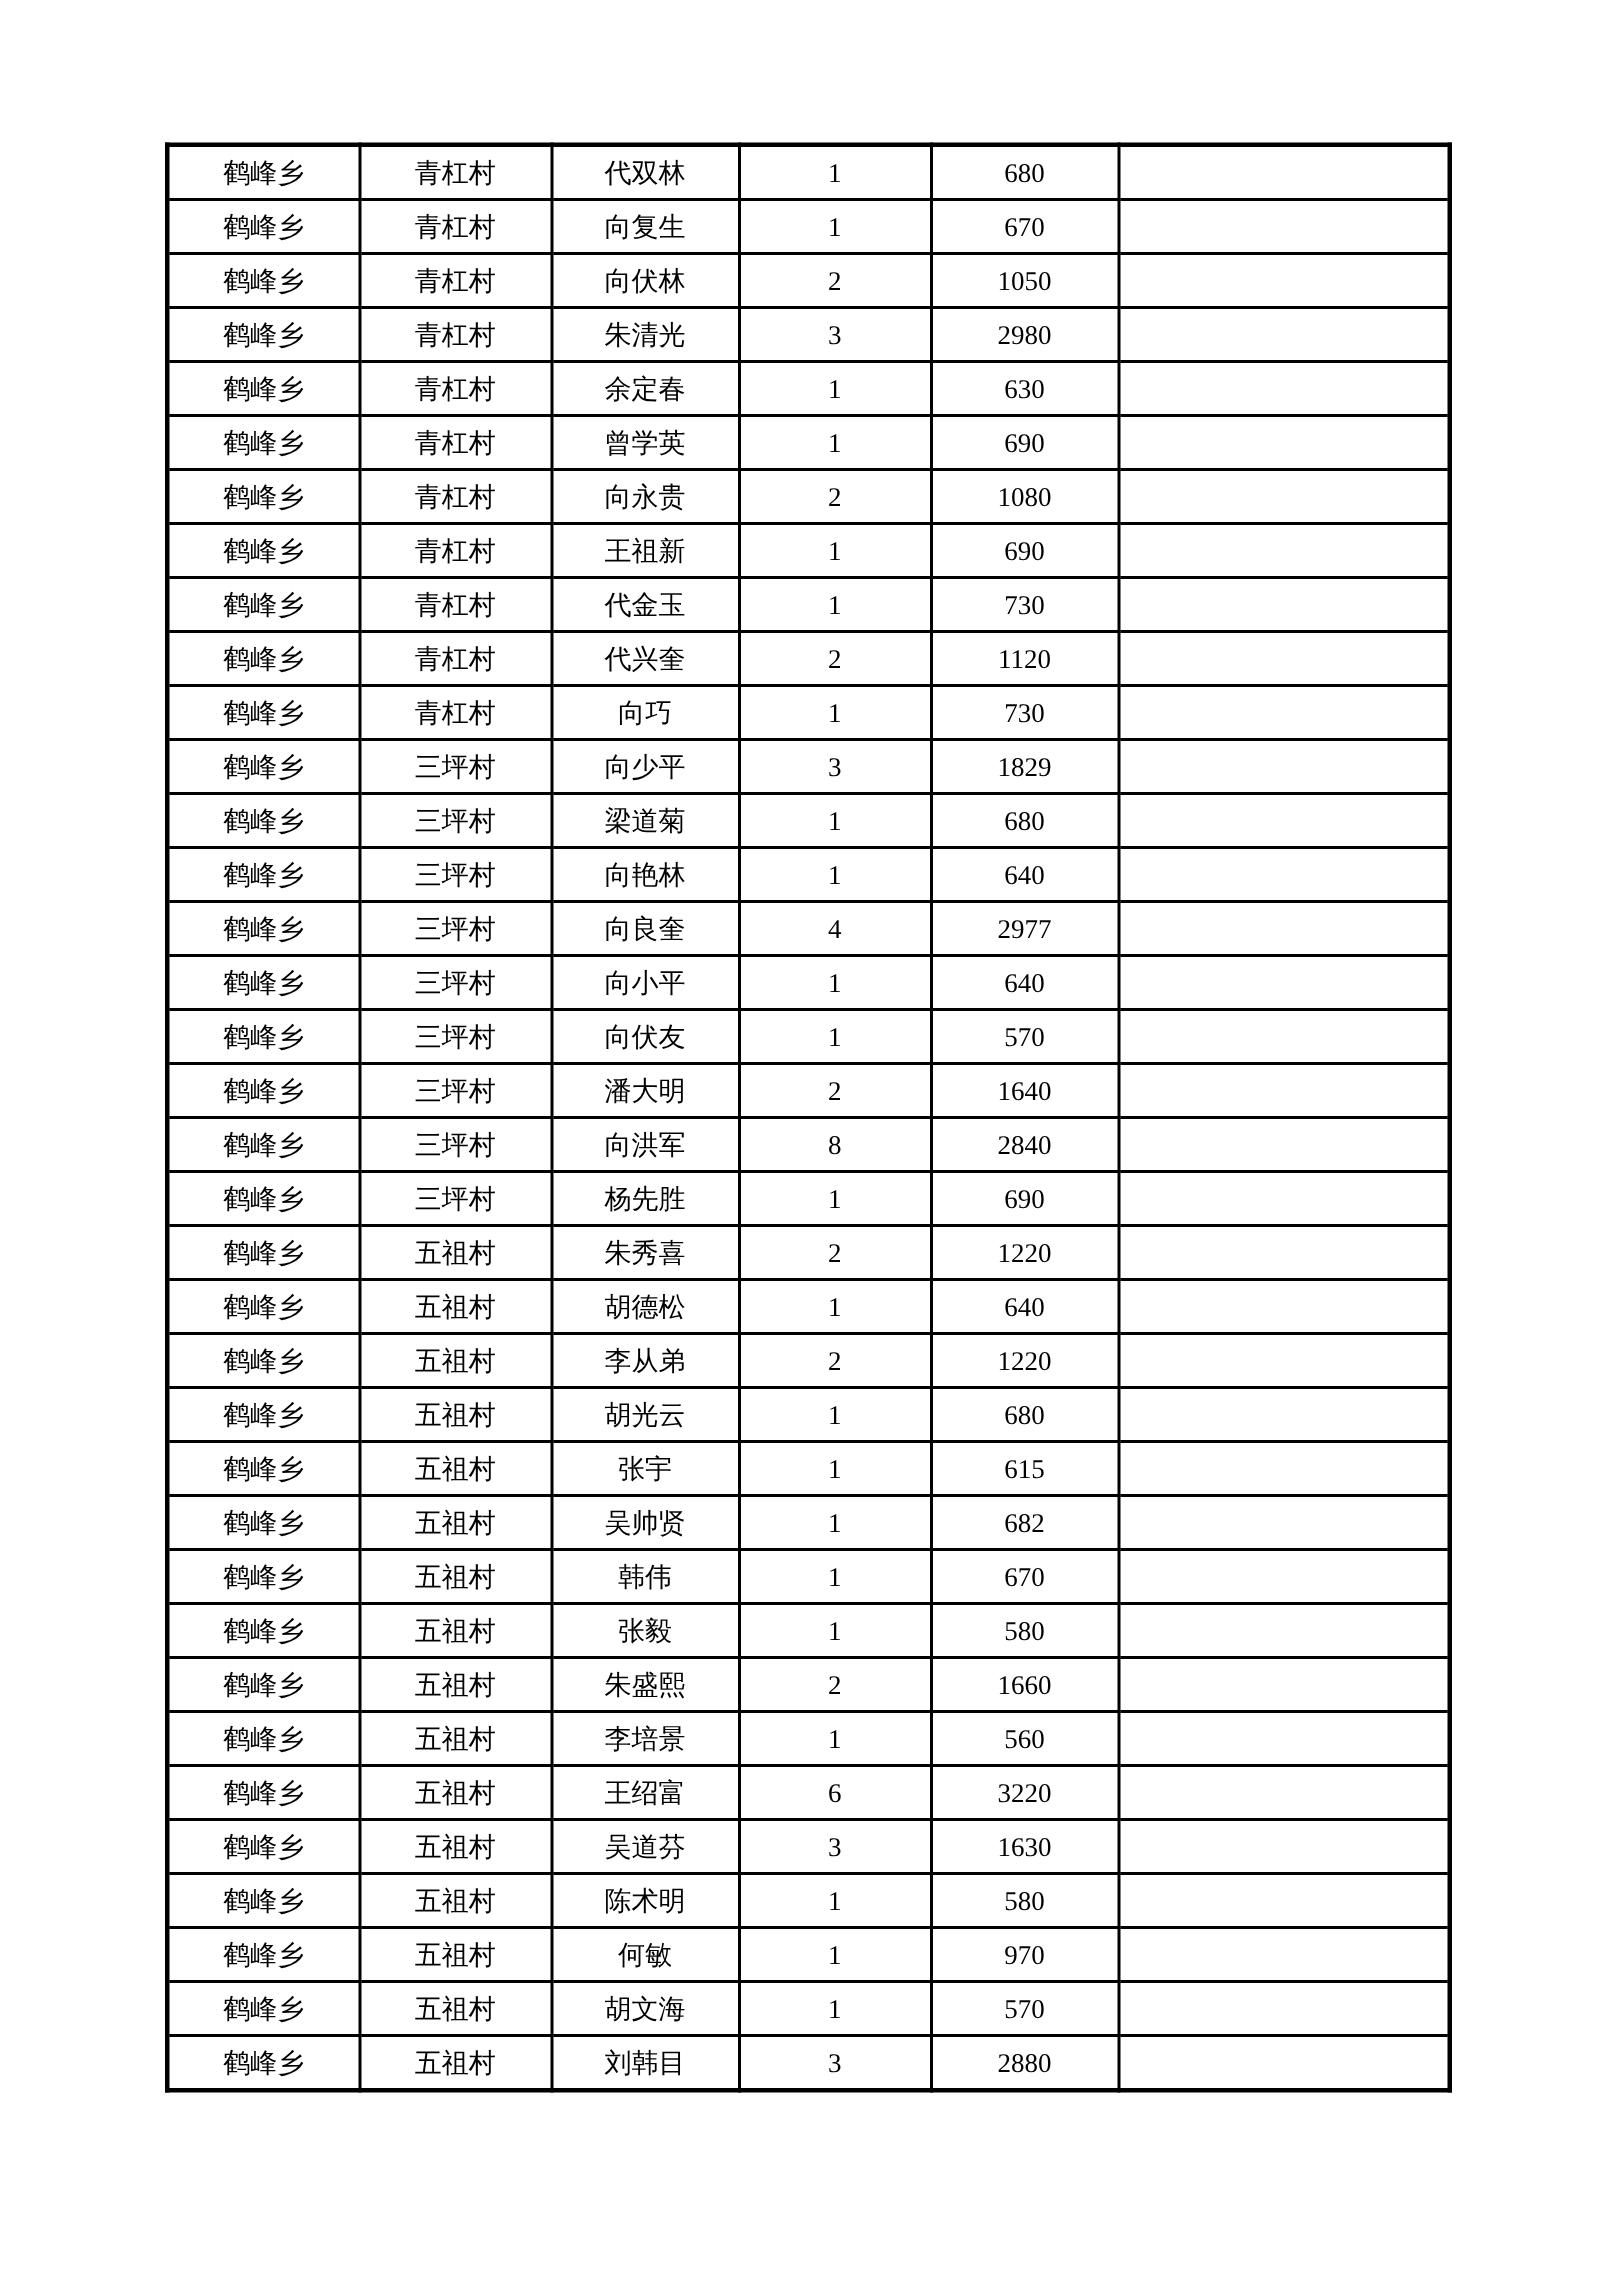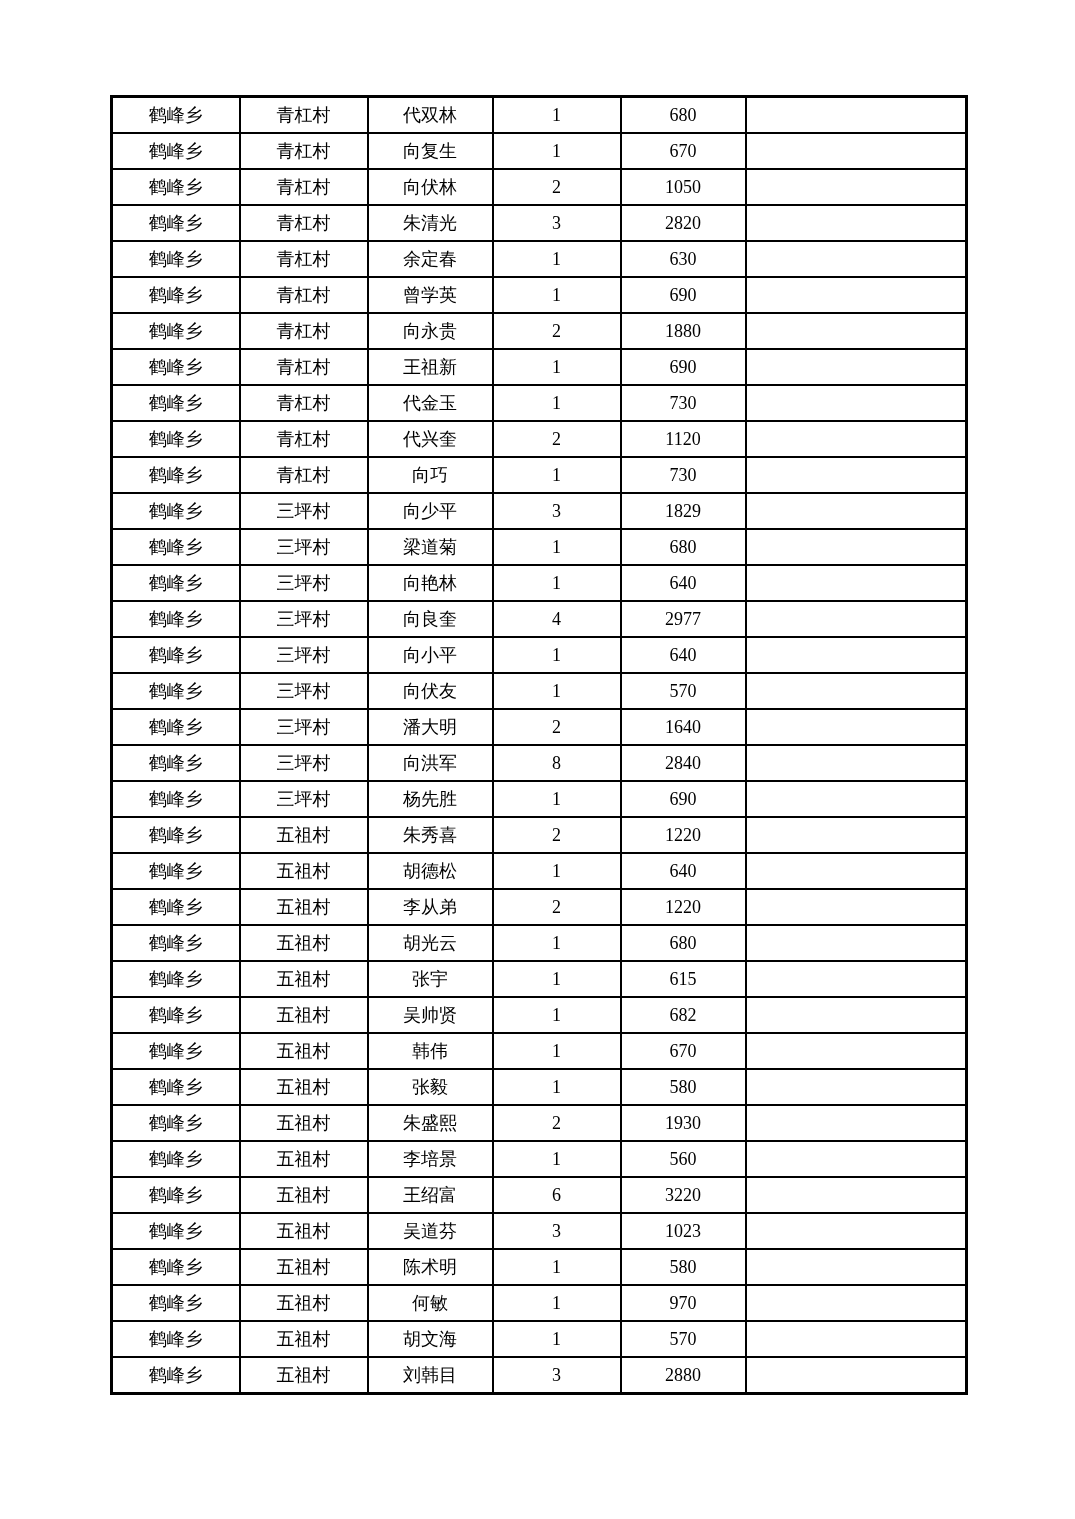--- a/index.html
+++ b/index.html
@@ -79,21 +79,21 @@
           <td>向伏林</td>
           <td>2</td>
           <td>1050</td>
           <td></td>
         </tr>
         <tr>
           <td>鹤峰乡</td>
           <td>青杠村</td>
           <td>朱清光</td>
           <td>3</td>
-          <td>2820</td>
+          <td>2980</td>
           <td></td>
         </tr>
         <tr>
           <td>鹤峰乡</td>
           <td>青杠村</td>
           <td>余定春</td>
           <td>1</td>
           <td>630</td>
           <td></td>
         </tr>
@@ -103,21 +103,21 @@
           <td>曾学英</td>
           <td>1</td>
           <td>690</td>
           <td></td>
         </tr>
         <tr>
           <td>鹤峰乡</td>
           <td>青杠村</td>
           <td>向永贵</td>
           <td>2</td>
-          <td>1880</td>
+          <td>1080</td>
           <td></td>
         </tr>
         <tr>
           <td>鹤峰乡</td>
           <td>青杠村</td>
           <td>王祖新</td>
           <td>1</td>
           <td>690</td>
           <td></td>
         </tr>
@@ -279,21 +279,21 @@
           <td>张毅</td>
           <td>1</td>
           <td>580</td>
           <td></td>
         </tr>
         <tr>
           <td>鹤峰乡</td>
           <td>五祖村</td>
           <td>朱盛熙</td>
           <td>2</td>
-          <td>1930</td>
+          <td>1660</td>
           <td></td>
         </tr>
         <tr>
           <td>鹤峰乡</td>
           <td>五祖村</td>
           <td>李培景</td>
           <td>1</td>
           <td>560</td>
           <td></td>
         </tr>
@@ -303,21 +303,21 @@
           <td>王绍富</td>
           <td>6</td>
           <td>3220</td>
           <td></td>
         </tr>
         <tr>
           <td>鹤峰乡</td>
           <td>五祖村</td>
           <td>吴道芬</td>
           <td>3</td>
-          <td>1023</td>
+          <td>1630</td>
           <td></td>
         </tr>
         <tr>
           <td>鹤峰乡</td>
           <td>五祖村</td>
           <td>陈术明</td>
           <td>1</td>
           <td>580</td>
           <td></td>
         </tr>

